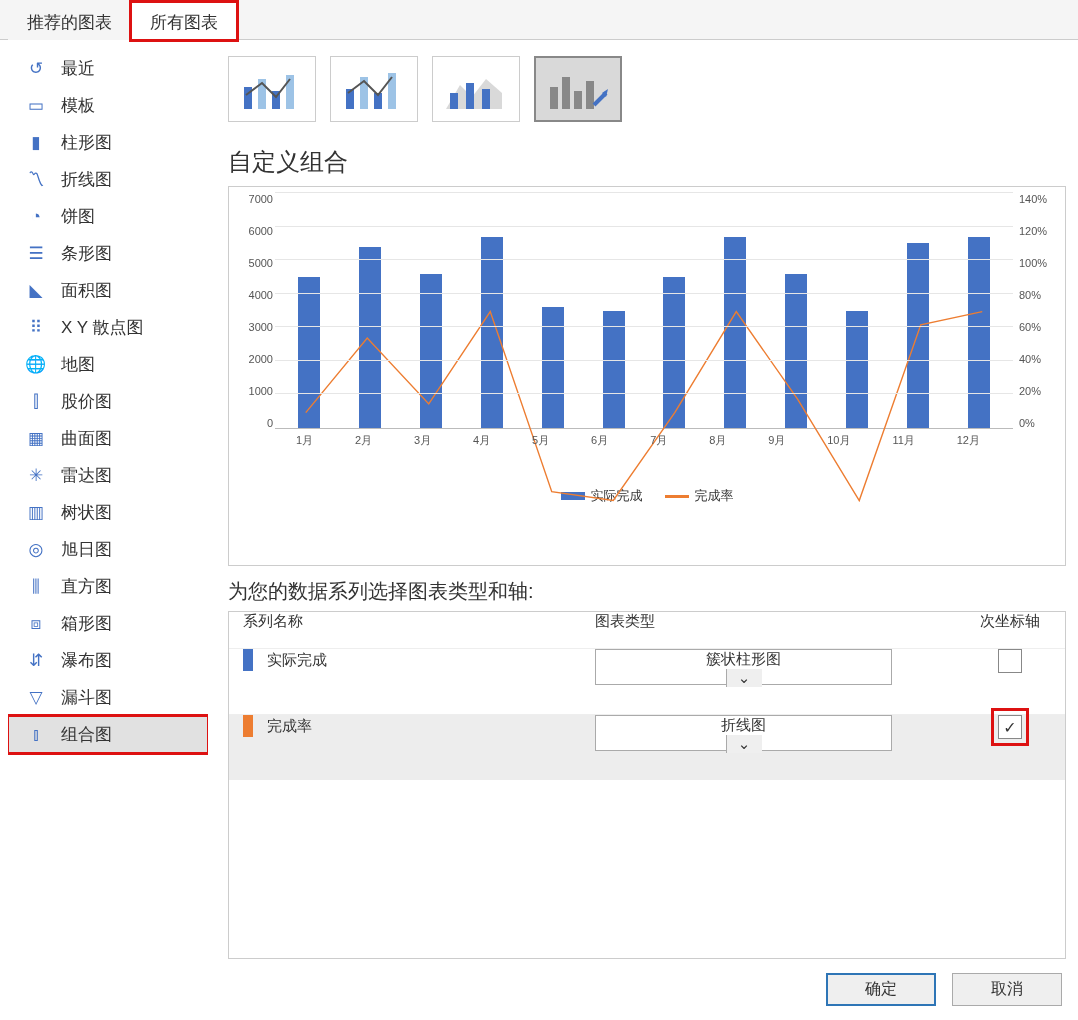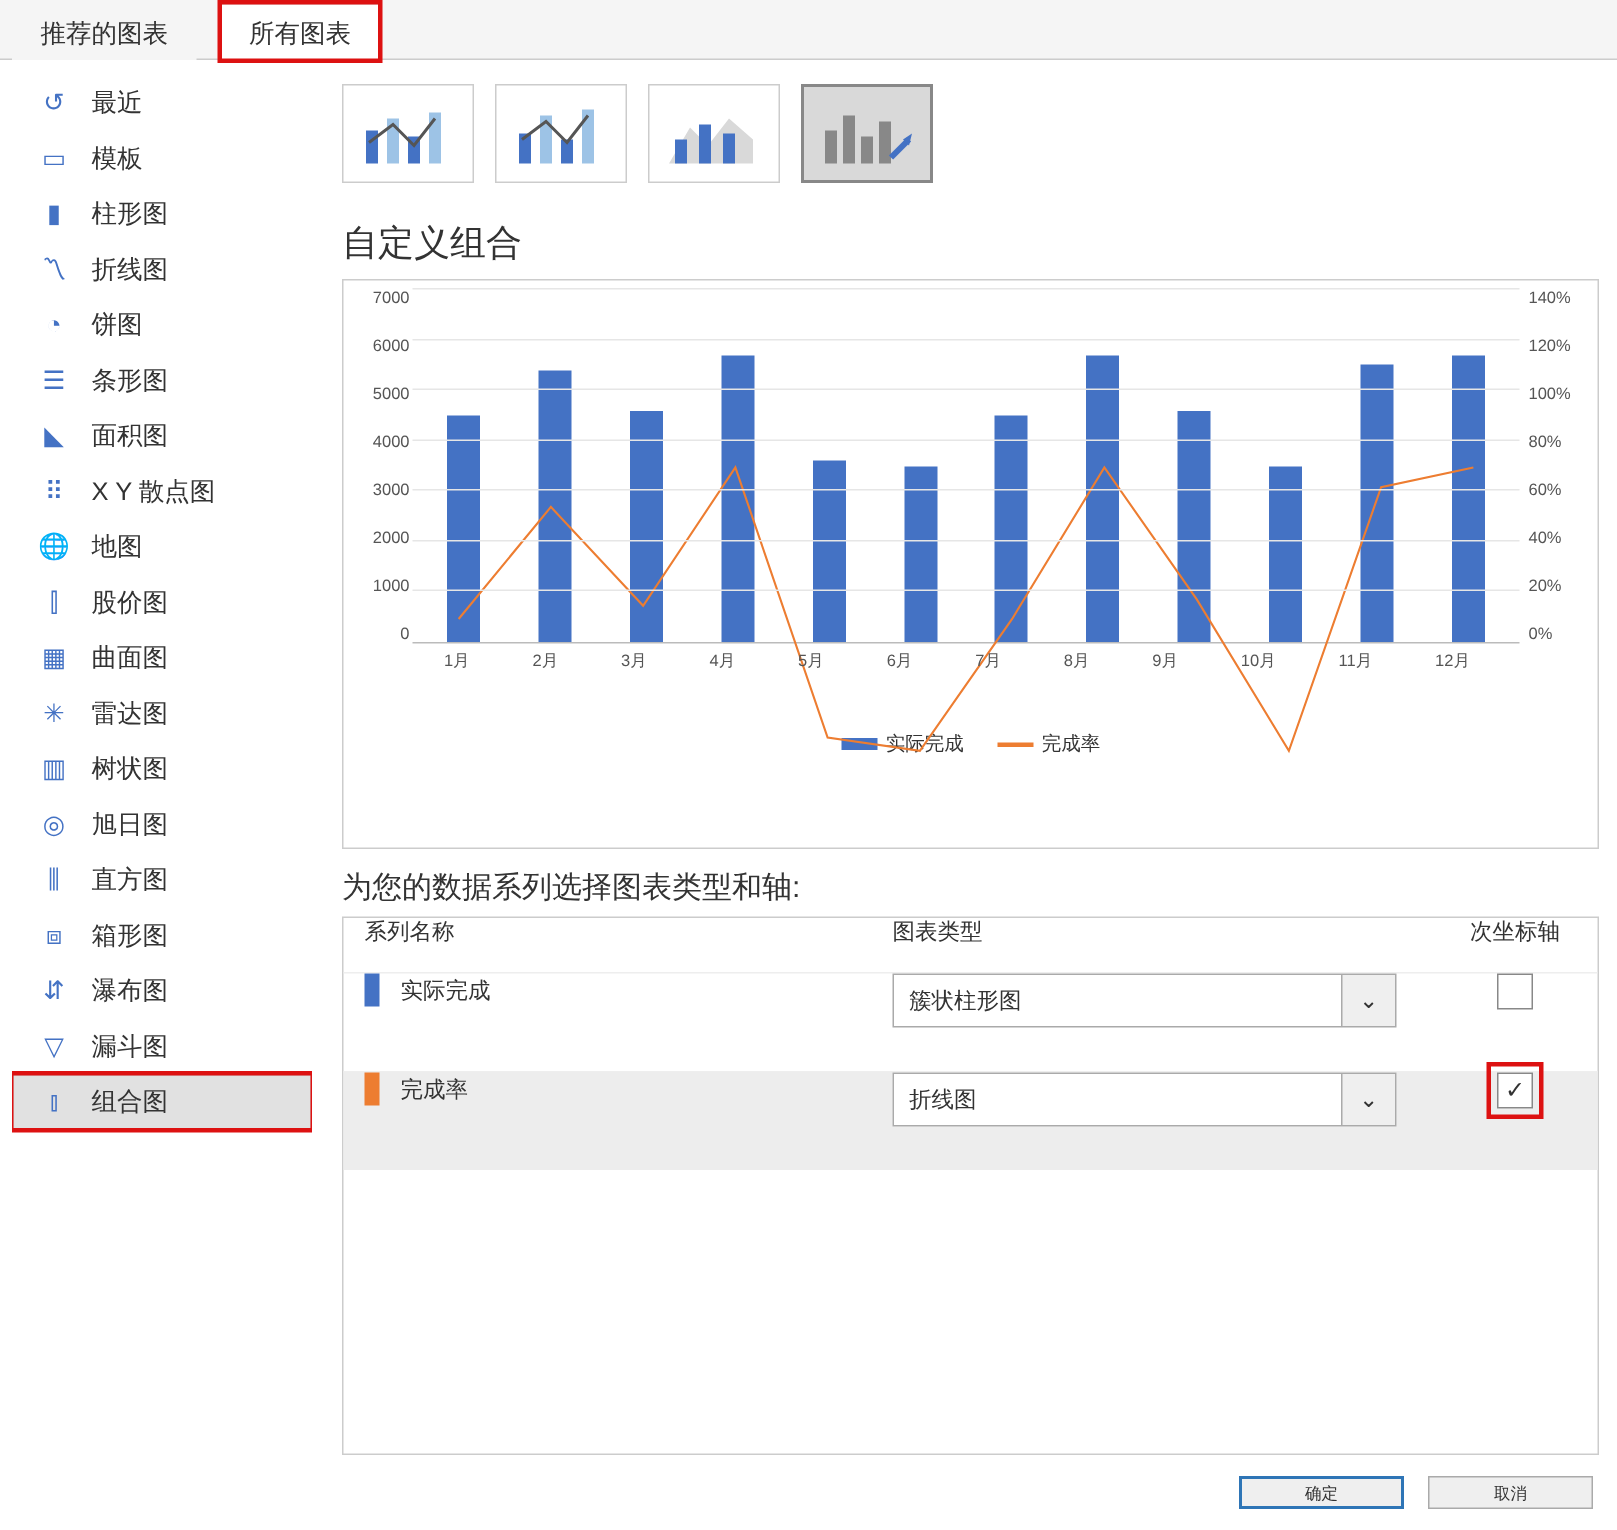--- a/index.html
+++ b/index.html
@@ -36,21 +36,21 @@
     justify-content: center;
     font-size: 18px;
   }
   .tabs {
     display: flex;
     align-items: flex-end;
     height: 40px;
     border-bottom: 1px solid #ccc;
     background: #f5f5f5;
     padding-left: 8px;
-    gap: 16px;
+    gap: 0;
   }
   .tab {
     padding: 8px 18px 6px;
     border: 1px solid transparent;
     border-bottom: none;
     font-size: 17px;
     position: relative;
     bottom: -1px;
     background: #f5f5f5;
   }
@@ -207,22 +207,23 @@
   .series-row.even { background: #ededed; }
   .col-name  { width: 360px; padding-left: 14px; display: flex; align-items: center; gap: 14px; }
   .col-type  { flex: 1; padding-left: 6px; }
   .col-axis  { width: 110px; display: flex; justify-content: center; }
   .swatch { width: 10px; height: 22px; display: inline-block; }
   .type-select {
     display: flex;
     align-items: center;
     border: 1px solid #aaa;
     height: 36px;
-    width: 336px;
+    width: 297px;
     background: #fff;
+    flex-direction: column;
   }
   .type-select span { flex: 1; padding: 0 10px; }
   .type-select .dd {
     width: 36px;
     height: 100%;
     border-left: 1px solid #aaa;
     background: #efefef;
     display: flex;
     align-items: center;
     justify-content: center;
@@ -237,27 +238,27 @@
     background: #fff;
   }
   .footer {
     display: flex;
     justify-content: flex-end;
     gap: 16px;
     padding: 14px 16px;
   }
   .btn {
     width: 110px;
-    height: 22px;
+    height: 33px;
     border: 1px solid #aaa;
     background: #efefef;
     display: flex;
     align-items: center;
     justify-content: center;
-    font-size: 11px;
+    font-size: 16px;
   }
   .btn.primary { border: 2px solid #2e75b6; }
   .red-box-cell {
     outline: 3px solid #d11;
     outline-offset: 4px;
   }
 </style>
 </head>
 <body>
 

